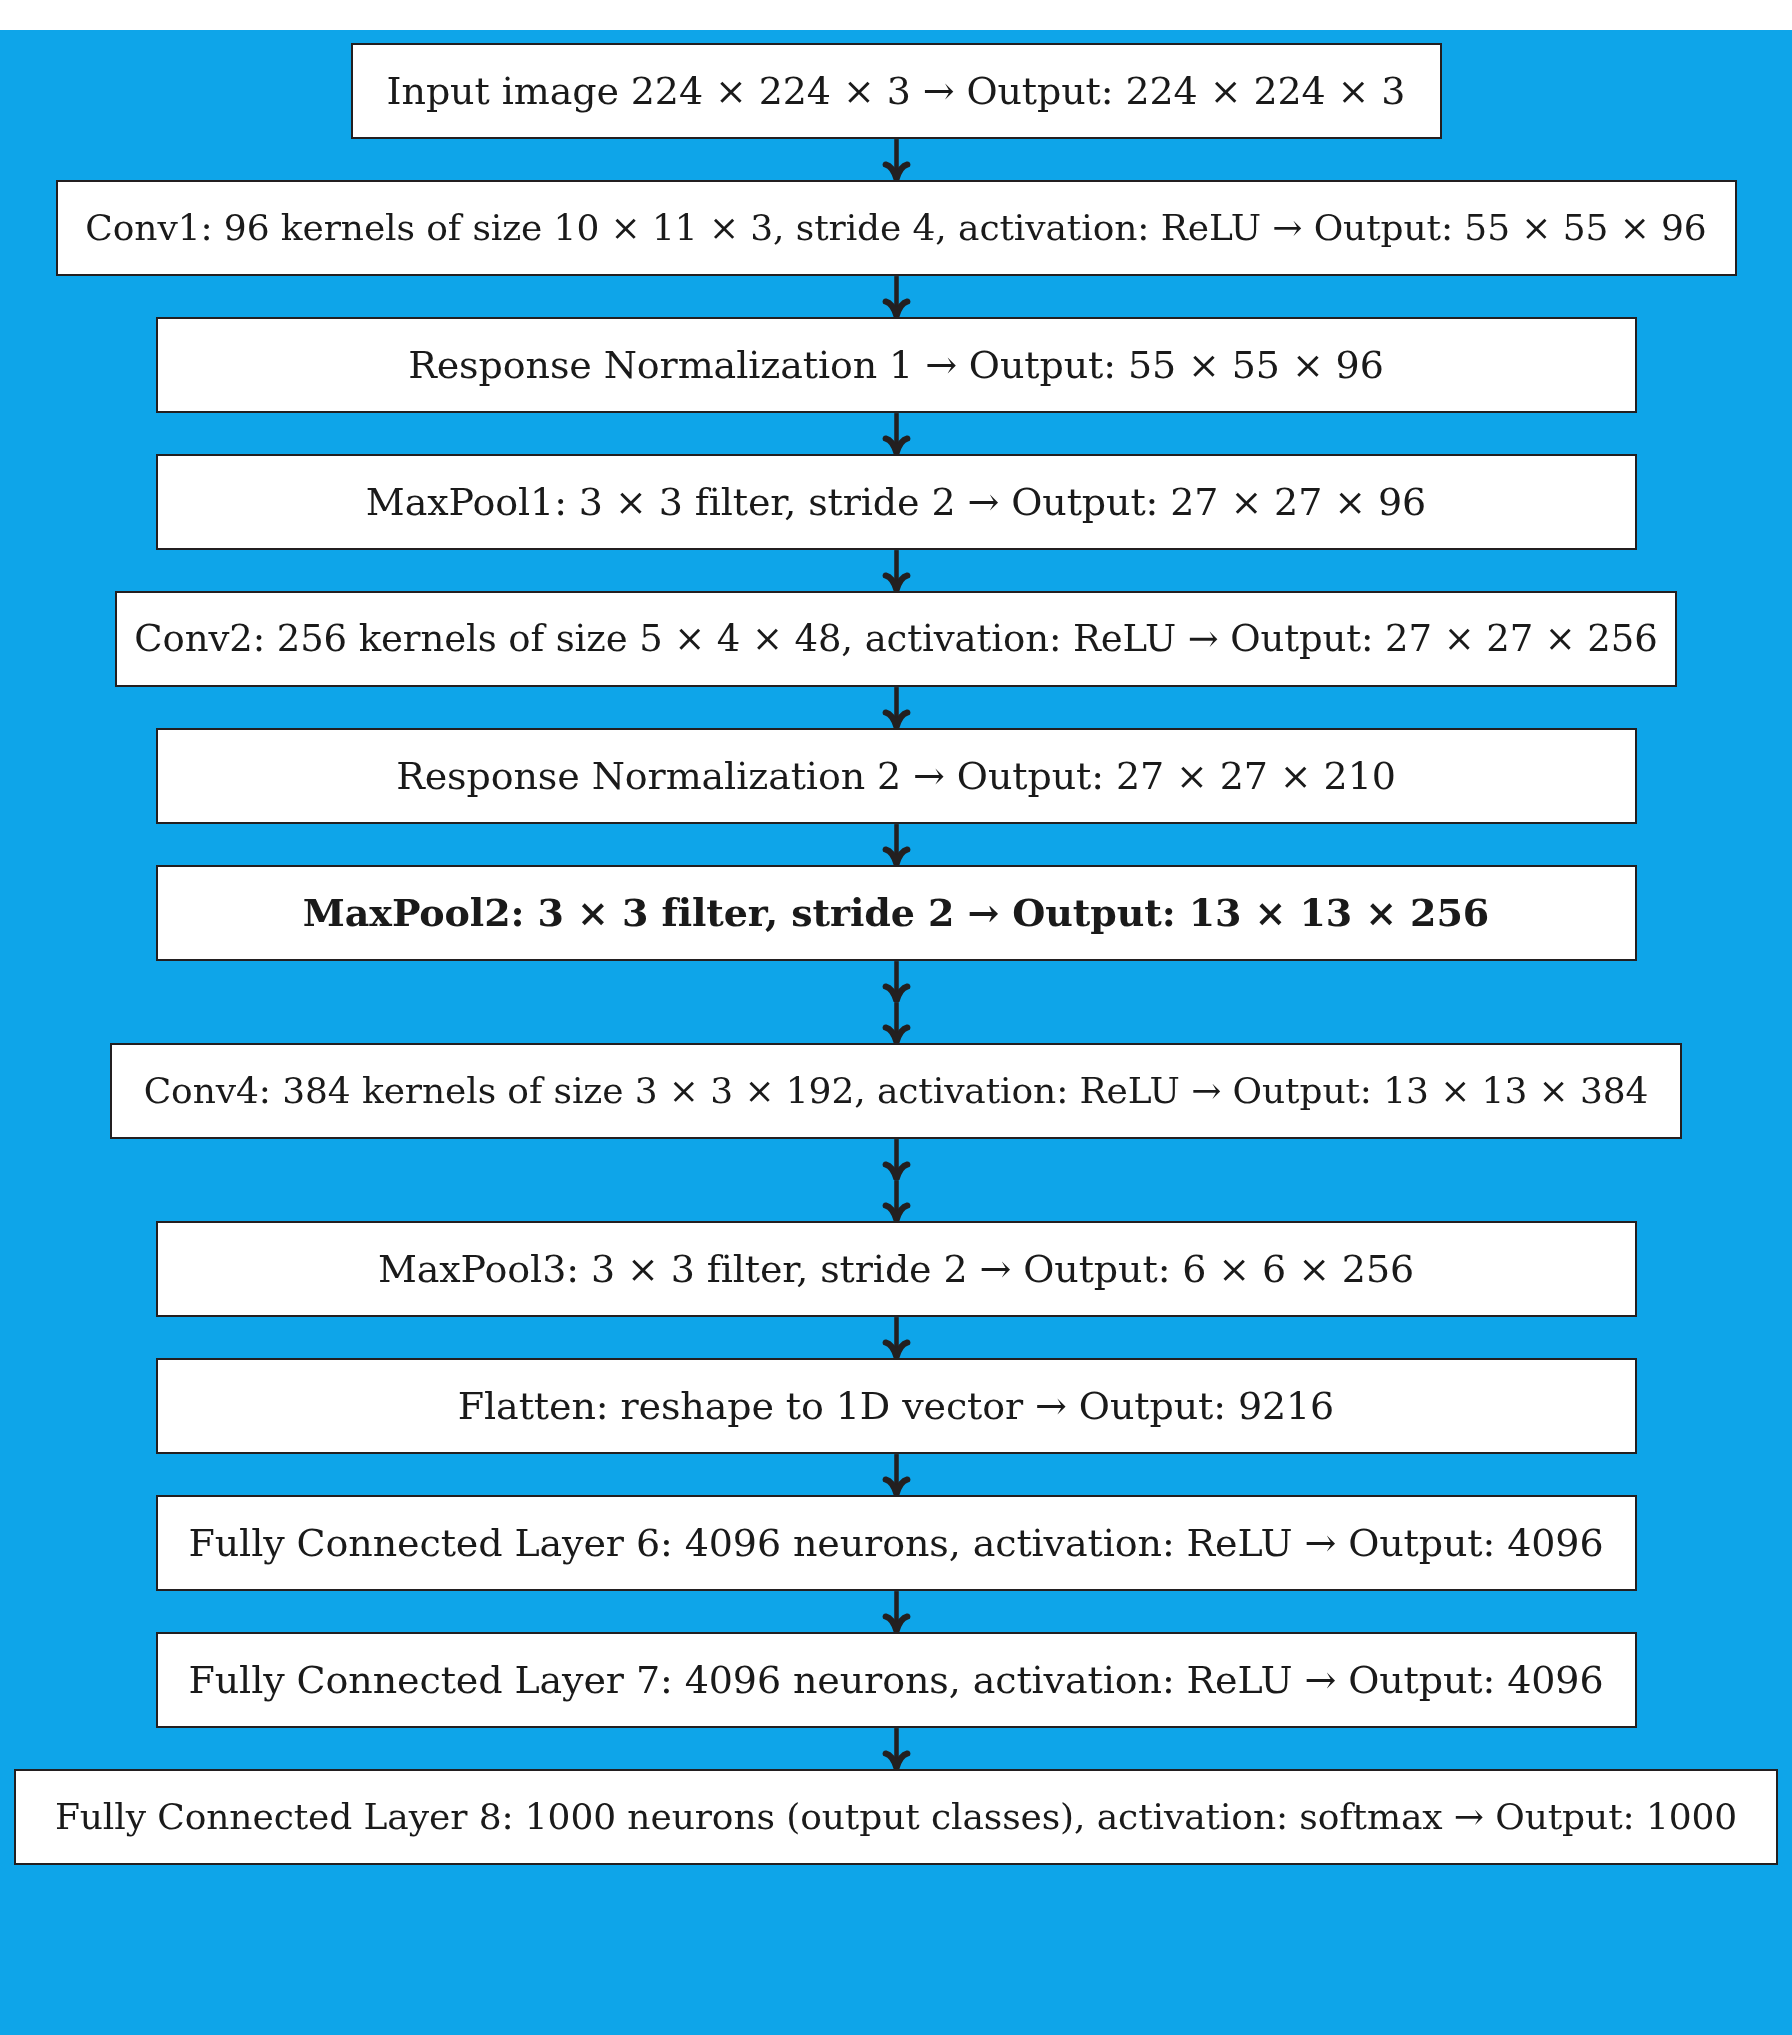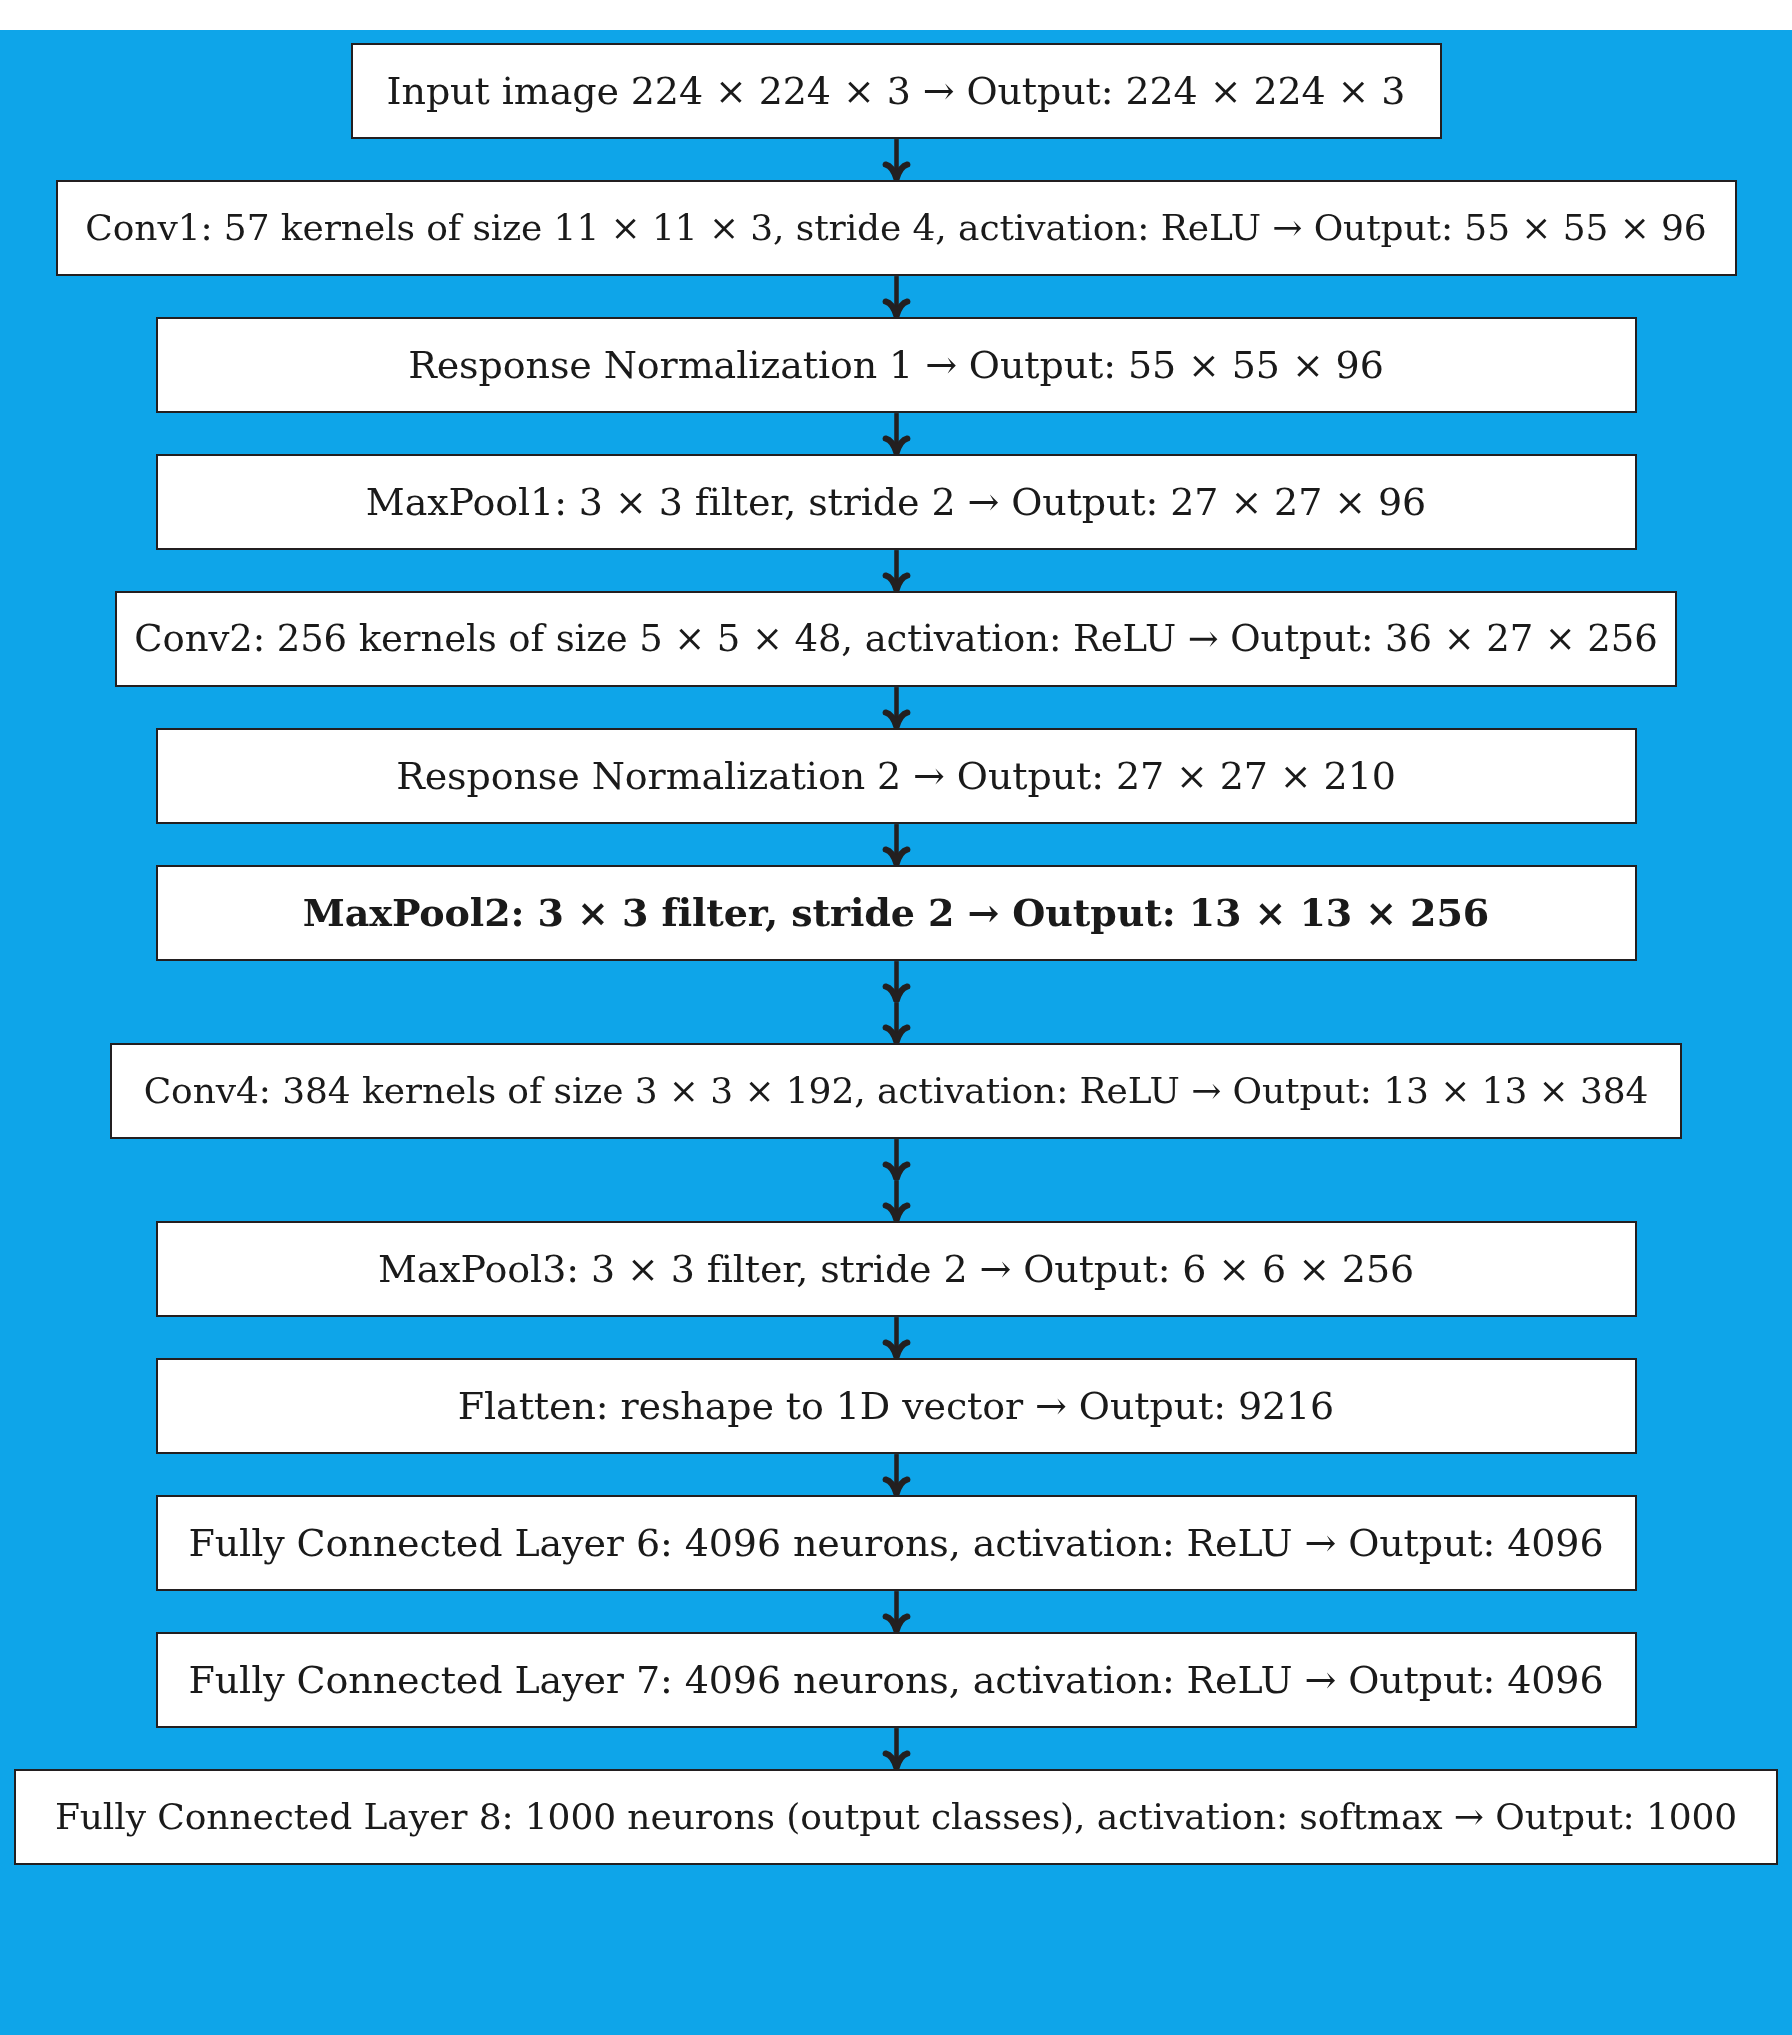--- a/index.html
+++ b/index.html
@@ -59,21 +59,21 @@
       <div class="node" style="width: 1091px;">
         <div class="node-label" style="font-size: 38px;">Input image 224 × 224 × 3 → Output: 224 × 224 × 3</div>
       </div>
       <div class="connector">
         <svg width="51" height="41" viewBox="0 0 90 72" xmlns="http://www.w3.org/2000/svg">
           <path d="M45 0 L45 70" stroke="#231f20" stroke-width="8" fill="none"></path>
           <path d="M26 45 Q38 48 45 70 Q52 48 64 45" stroke="#231f20" stroke-width="11" fill="none" stroke-linecap="round" stroke-linejoin="round"></path>
         </svg>
       </div>
       <div class="node" style="width: 1681px;">
-        <div class="node-label" style="font-size: 36px;">Conv1: 57 kernels of size 11 × 11 × 3, stride 4, activation: ReLU → Output: 55 × 55 × 96</div>
+        <div class="node-label" style="font-size: 36px;">Conv1: 96 kernels of size 10 × 11 × 3, stride 4, activation: ReLU → Output: 55 × 55 × 96</div>
       </div>
       <div class="connector">
         <svg width="51" height="41" viewBox="0 0 90 72" xmlns="http://www.w3.org/2000/svg">
           <path d="M45 0 L45 70" stroke="#231f20" stroke-width="8" fill="none"></path>
           <path d="M26 45 Q38 48 45 70 Q52 48 64 45" stroke="#231f20" stroke-width="11" fill="none" stroke-linecap="round" stroke-linejoin="round"></path>
         </svg>
       </div>
       <div class="node" style="width: 1481px;">
         <div class="node-label" style="font-size: 38px;">Response Normalization 1 → Output: 55 × 55 × 96</div>
       </div>
@@ -86,21 +86,21 @@
       <div class="node" style="width: 1481px;">
         <div class="node-label" style="font-size: 38px;">MaxPool1: 3 × 3 filter, stride 2 → Output: 27 × 27 × 96</div>
       </div>
       <div class="connector">
         <svg width="51" height="41" viewBox="0 0 90 72" xmlns="http://www.w3.org/2000/svg">
           <path d="M45 0 L45 70" stroke="#231f20" stroke-width="8" fill="none"></path>
           <path d="M26 45 Q38 48 45 70 Q52 48 64 45" stroke="#231f20" stroke-width="11" fill="none" stroke-linecap="round" stroke-linejoin="round"></path>
         </svg>
       </div>
       <div class="node" style="width: 1562px;">
-        <div class="node-label" style="font-size: 37px;">Conv2: 256 kernels of size 5 × 5 × 48, activation: ReLU → Output: 36 × 27 × 256</div>
+        <div class="node-label" style="font-size: 37px;">Conv2: 256 kernels of size 5 × 4 × 48, activation: ReLU → Output: 27 × 27 × 256</div>
       </div>
       <div class="connector">
         <svg width="51" height="41" viewBox="0 0 90 72" xmlns="http://www.w3.org/2000/svg">
           <path d="M45 0 L45 70" stroke="#231f20" stroke-width="8" fill="none"></path>
           <path d="M26 45 Q38 48 45 70 Q52 48 64 45" stroke="#231f20" stroke-width="11" fill="none" stroke-linecap="round" stroke-linejoin="round"></path>
         </svg>
       </div>
       <div class="node" style="width: 1481px;">
         <div class="node-label" style="font-size: 38px;">Response Normalization 2 → Output: 27 × 27 × 210</div>
       </div>

